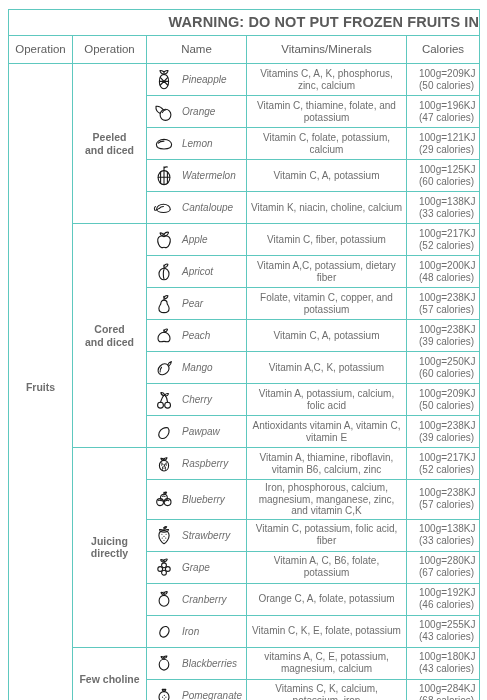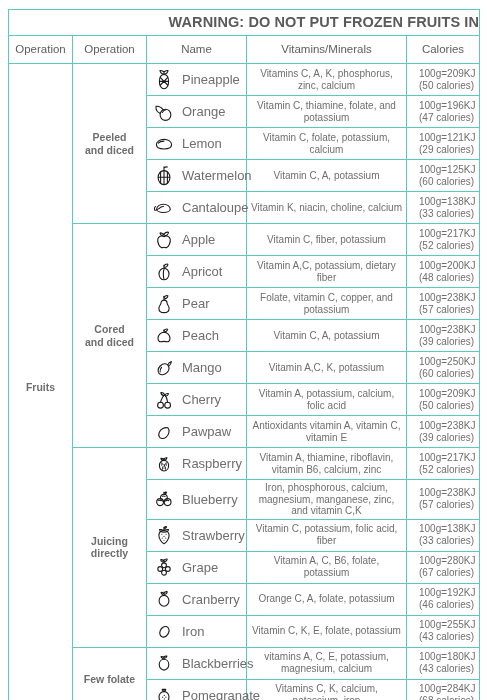--- a/index.html
+++ b/index.html
@@ -46,21 +46,21 @@
   .cat-text,.op-text{
     font-size:10.5px;color:#6e6e6e;line-height:12.5px;display:block;font-weight:bold;
   }
   .name-cell{padding:0 0 0 6px !important;}
   .name-inner{display:flex;align-items:center;gap:7px;height:31px;}
   .icon-box{
     width:22px;height:24px;flex:0 0 22px;
     display:flex;align-items:center;justify-content:center;
   }
   .icon-box svg{display:block;}
-  .name-text{font-size:13px;color:#6e6e6e;white-space:nowrap;}
+  .name-text{font-size:10px;color:#6e6e6e;white-space:nowrap;font-style:italic;}
   .vit-cell{text-align:center;padding:2px 4px !important;}
   .vit-text{font-size:10px;color:#6e6e6e;line-height:12px;display:block;}
   .vit-text.sm{font-size:10px;line-height:11.5px;}
   .cal-cell{text-align:center;padding:2px 12px !important;}
   .cal-text{font-size:10px;color:#6e6e6e;line-height:12px;display:block;white-space:nowrap;}
   tr.drow{height:31px;}
 </style>
 </head>
 <body>
 
@@ -477,21 +477,21 @@
           <td class="vit-cell">
             <span class="vit-text">Vitamin C, K, E, folate, potassium</span>
           </td>
           <td class="cal-cell">
             <span class="cal-text">100g=255KJ</span>
             <span class="cal-text">(43 calories)</span>
           </td>
         </tr>
         <tr class="drow">
           <td class="op-cell" rowspan="2">
-            <span class="op-text">Few folate</span>
+            <span class="op-text">Few choline</span>
           </td>
           <td class="name-cell">
             <div class="name-inner">
               <span class="icon-box">
                 <svg width="18" height="20" viewBox="0 0 18 20">
                   <path fill="none" stroke="#1a1a1a" stroke-width="1.1" stroke-linecap="round" stroke-linejoin="round" d="M9 6.3c-2.7 0-4.8 2.3-4.8 5.3S6.3 17.1 9 17.1s4.8-2.5 4.8-5.5S11.7 6.3 9 6.3Z"></path>
                   <path fill="none" stroke="#ffffff" stroke-width="0.9" d="M6.8 8.7c.5.5.5 1.4 0 1.9M11.2 8.7c-.5.5-.5 1.4 0 1.9M9 10.3c.5.5.5 1.4 0 1.9M7.3 13c.5.5.5 1.3 0 1.8M10.7 13c-.5.5-.5 1.3 0 1.8"></path>
                   <path fill="none" stroke="#1a1a1a" stroke-width="1.1" stroke-linecap="round" stroke-linejoin="round" d="M9 6.3V3.4M9 4.2c.9-1.1 2.2-1.3 2.9-1.1-.2 1.2-1.1 2-2.4 2.2M8.5 4.5C7.8 3.7 6.8 3.4 6.1 3.6c.1 1 .8 1.7 1.8 1.9"></path>
                 </svg>
               </span>

